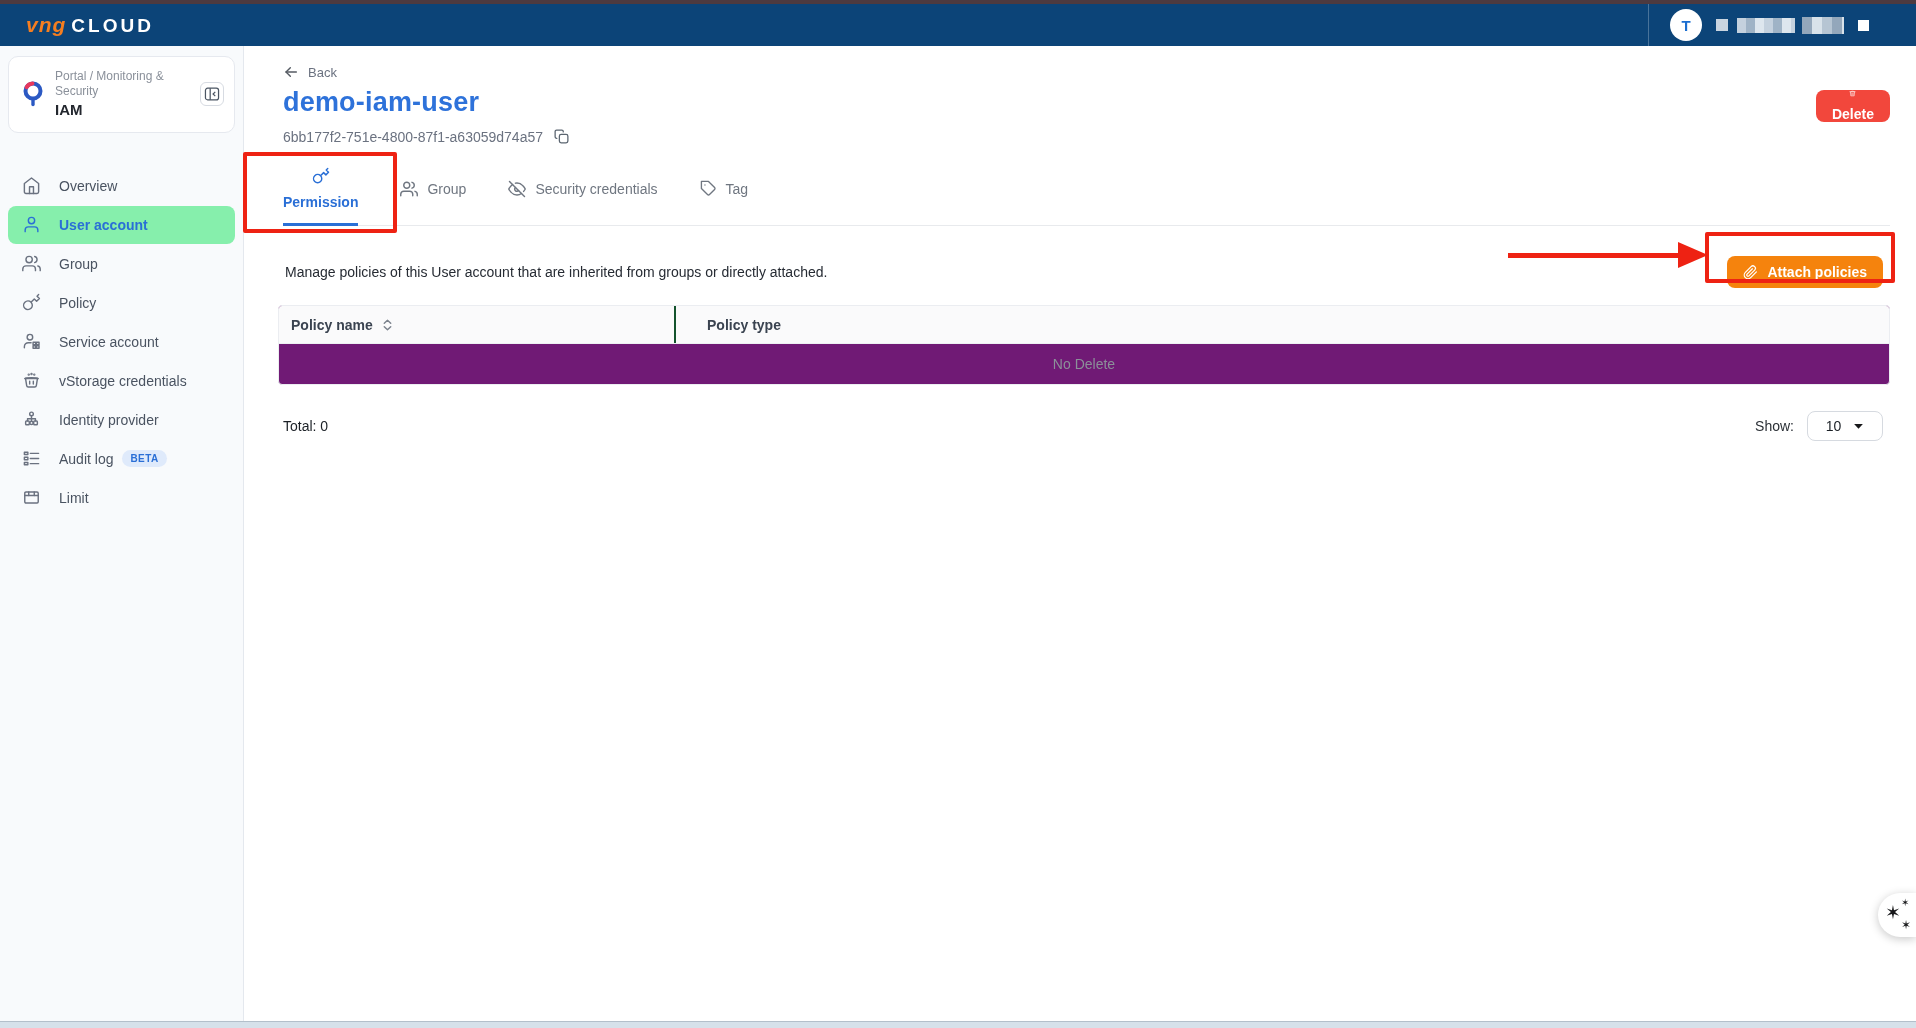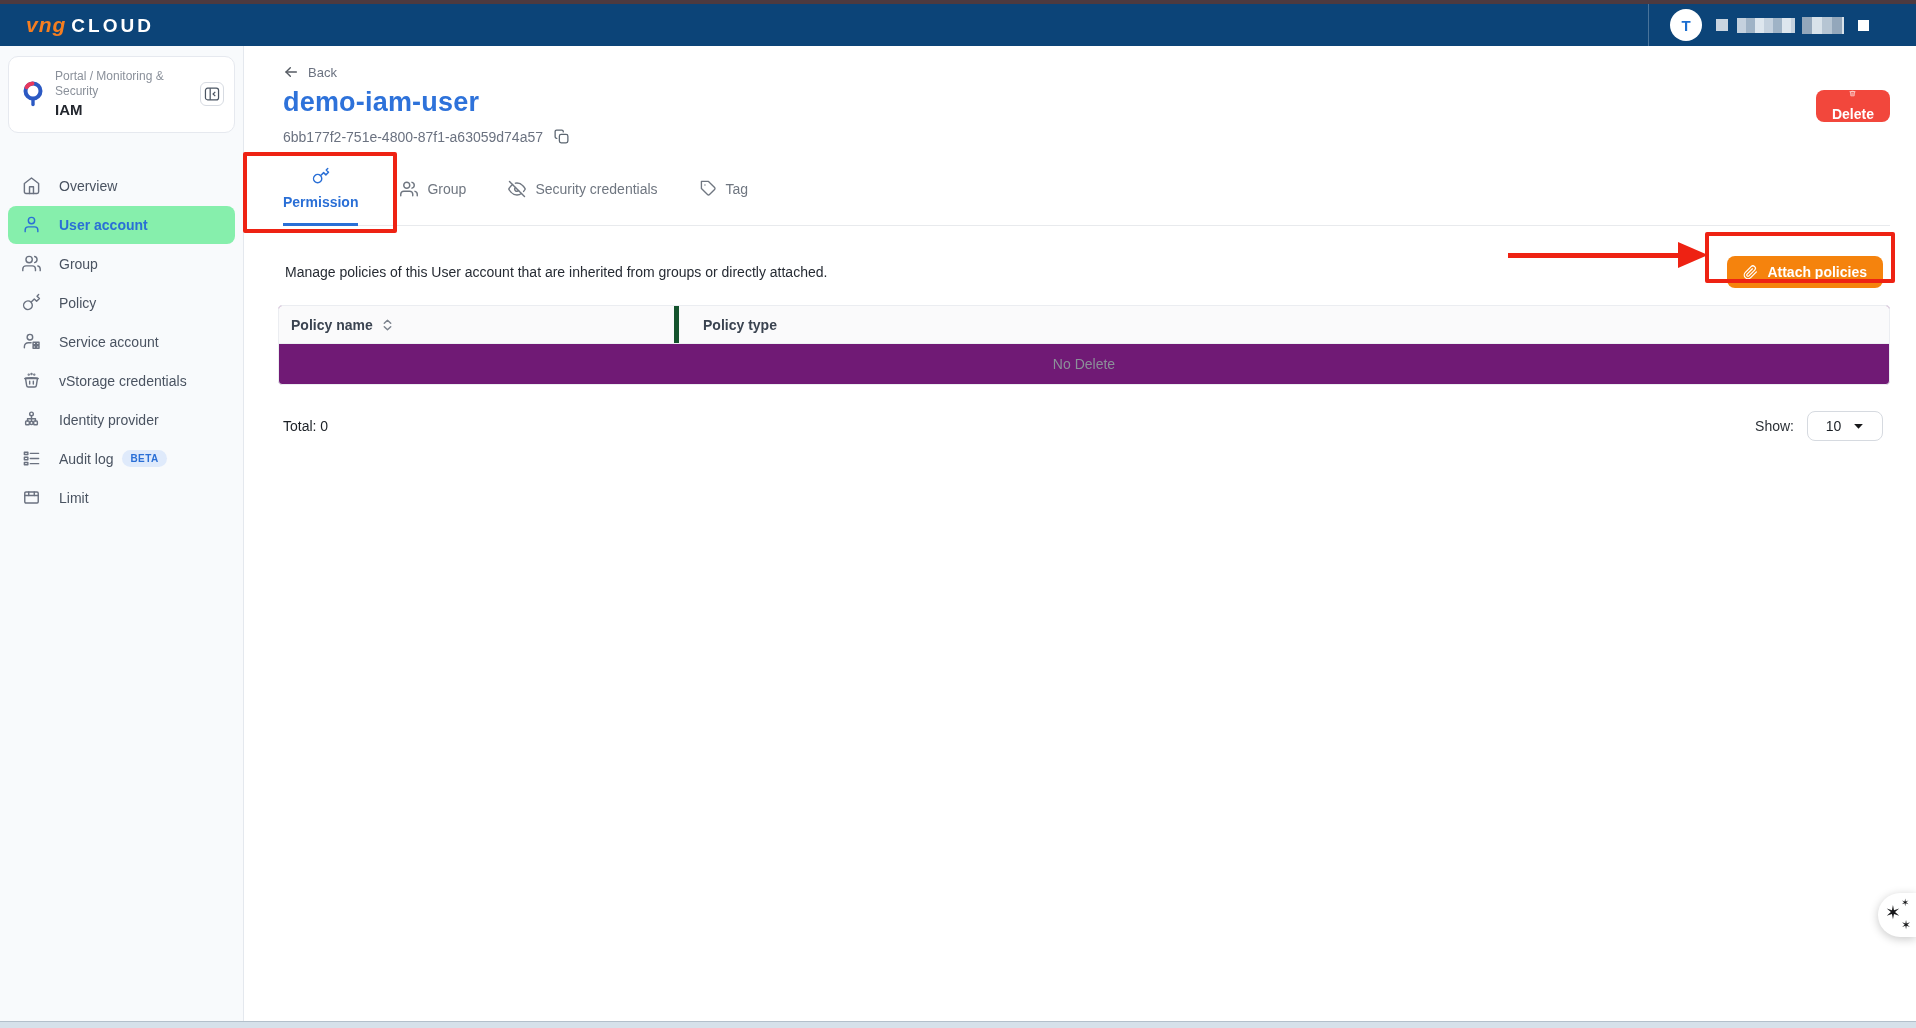--- a/index.html
+++ b/index.html
@@ -89,21 +89,21 @@
   .panel-desc { color:#262b33; font-size:14px; margin-left:7px; }
   .attach-btn {
     height:32px; padding:0 16px; margin-right:7px; background:#f5830d; color:#fff; border:none;
     border-radius:8px; font-size:14px; font-weight:700; display:flex; align-items:center; gap:9px;
     cursor:pointer; font-family:inherit;
   }
 
   .policy-table { margin-top:17px; border:1px solid #ebedf1; border-radius:4px; overflow:hidden; background:#701a75; }
   .pt-head { display:flex; height:38px; background:#fafafb; border-bottom:1px solid #eef0f3; align-items:center; }
   .pt-col1 { width:395px; padding-left:12px; display:flex; align-items:center; height:100%; }
-  .pt-col2 { flex:1; padding-left:24px; border-left:5px solid #14532d; display:flex; align-items:center; height:100%;text-align:center; }
+  .pt-col2 { flex:1; padding-left:31px; border-left:2px solid #14532d; display:flex; align-items:center; height:100%;text-align:center; }
   .pt-head .col-label { color:#3a4350; font-size:14px; font-weight:600; }
   .sort-icon { margin-left:9px; display:flex; flex-direction:column; align-items:center; cursor:pointer; color:#7b828c; }
   .pt-empty { height:40px; display:flex; align-items:center; justify-content:center; color:#8b9099; font-size:14px; }
 
   .table-footer { display:flex; align-items:center; justify-content:space-between; margin-top:26px; }
   .total-label { color:#1b2026; font-size:14px; margin-left:5px; }
   .show-cluster { display:flex; align-items:center; margin-right:7px; }
   .show-label { color:#2b3036; font-size:14px; margin-right:13px; }
   .page-size-select {
     width:76px; height:30px; border:1px solid #d6dae0; border-radius:8px; background:#fff;

